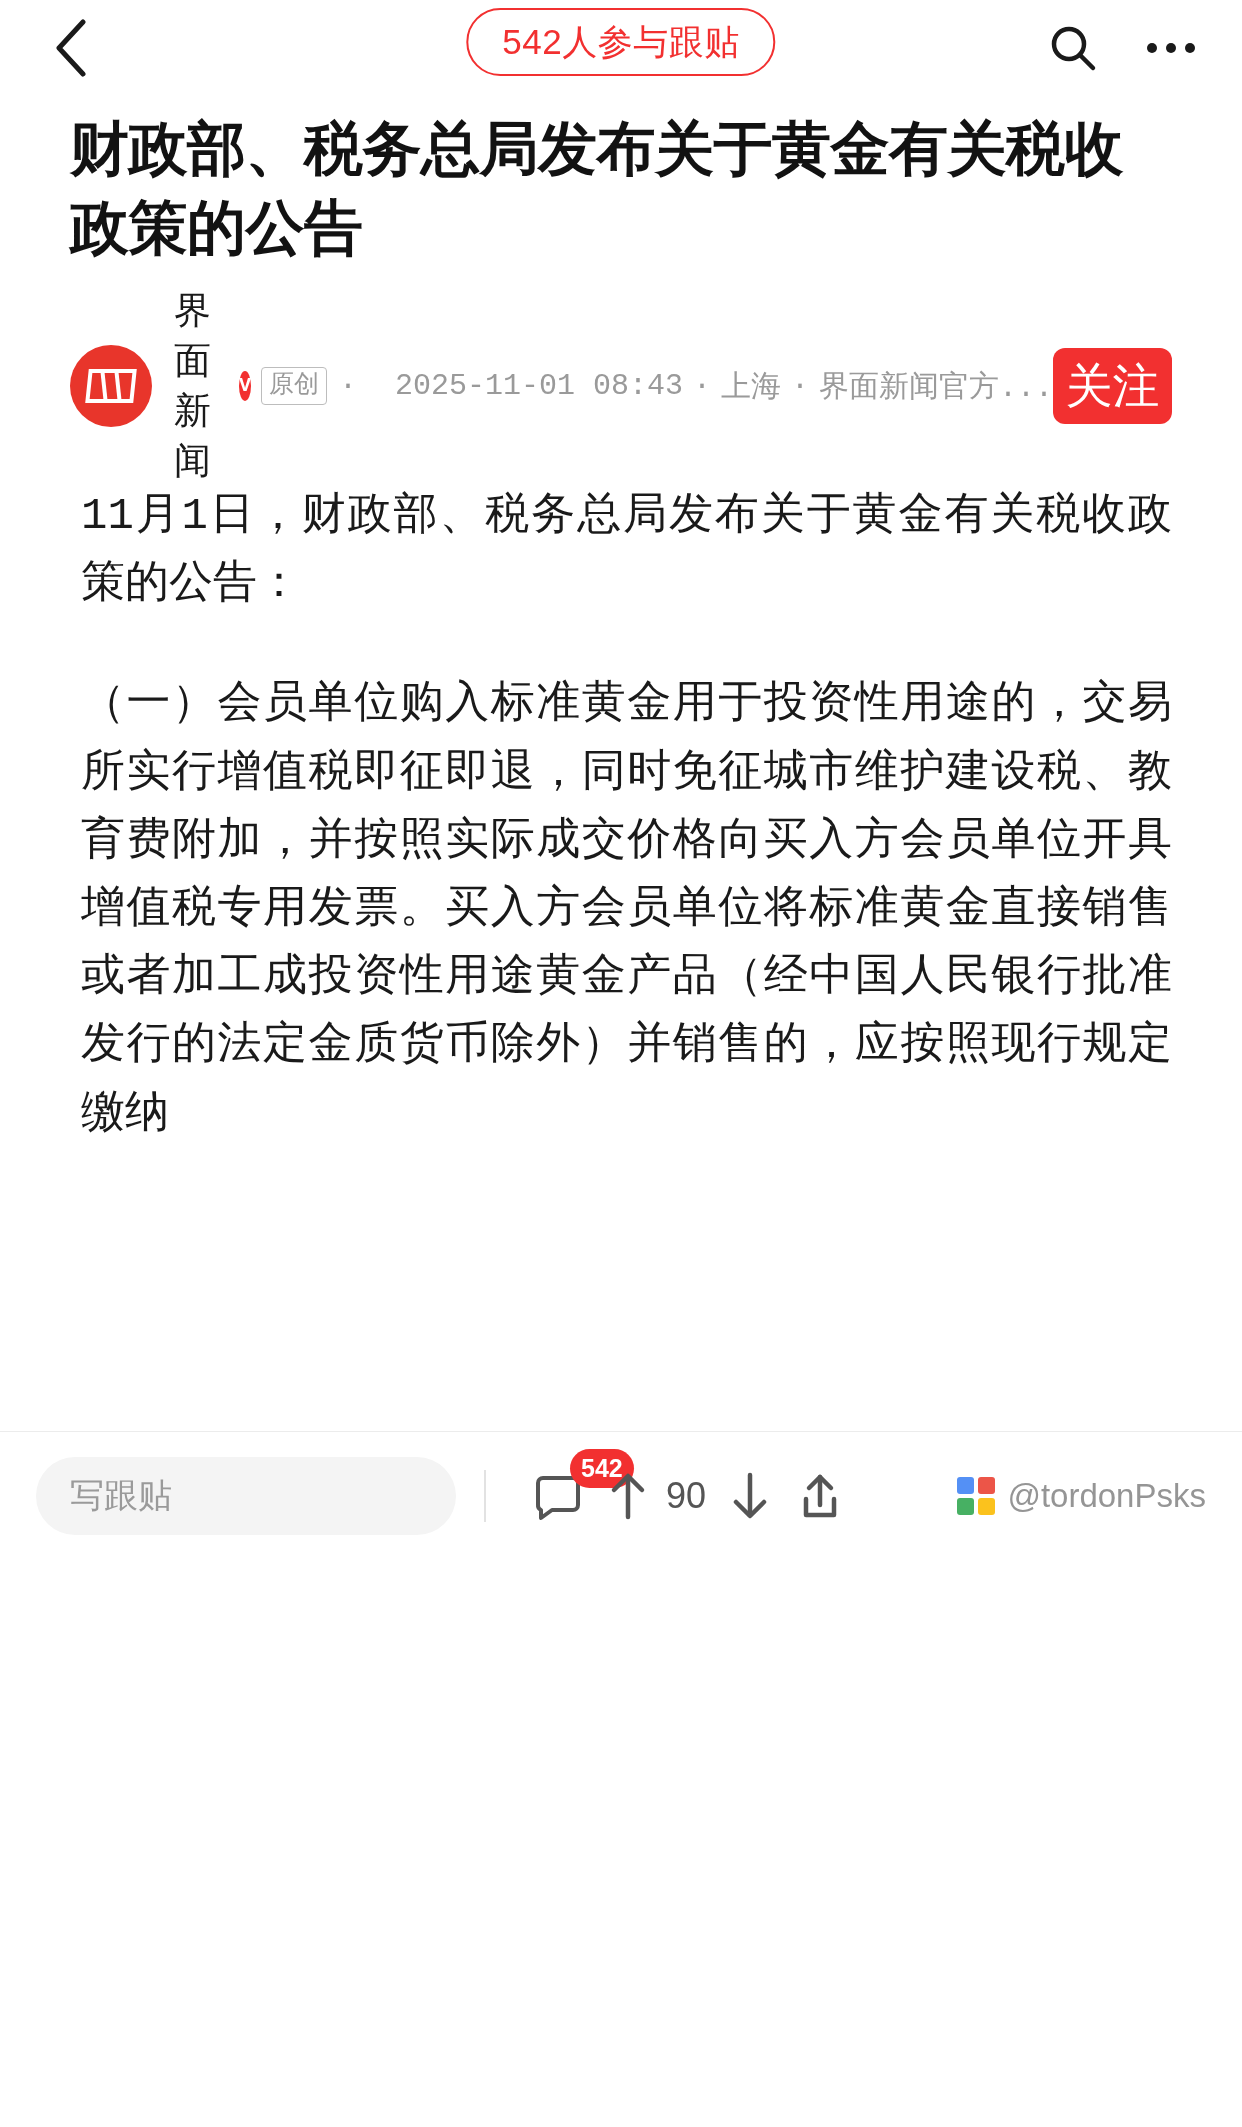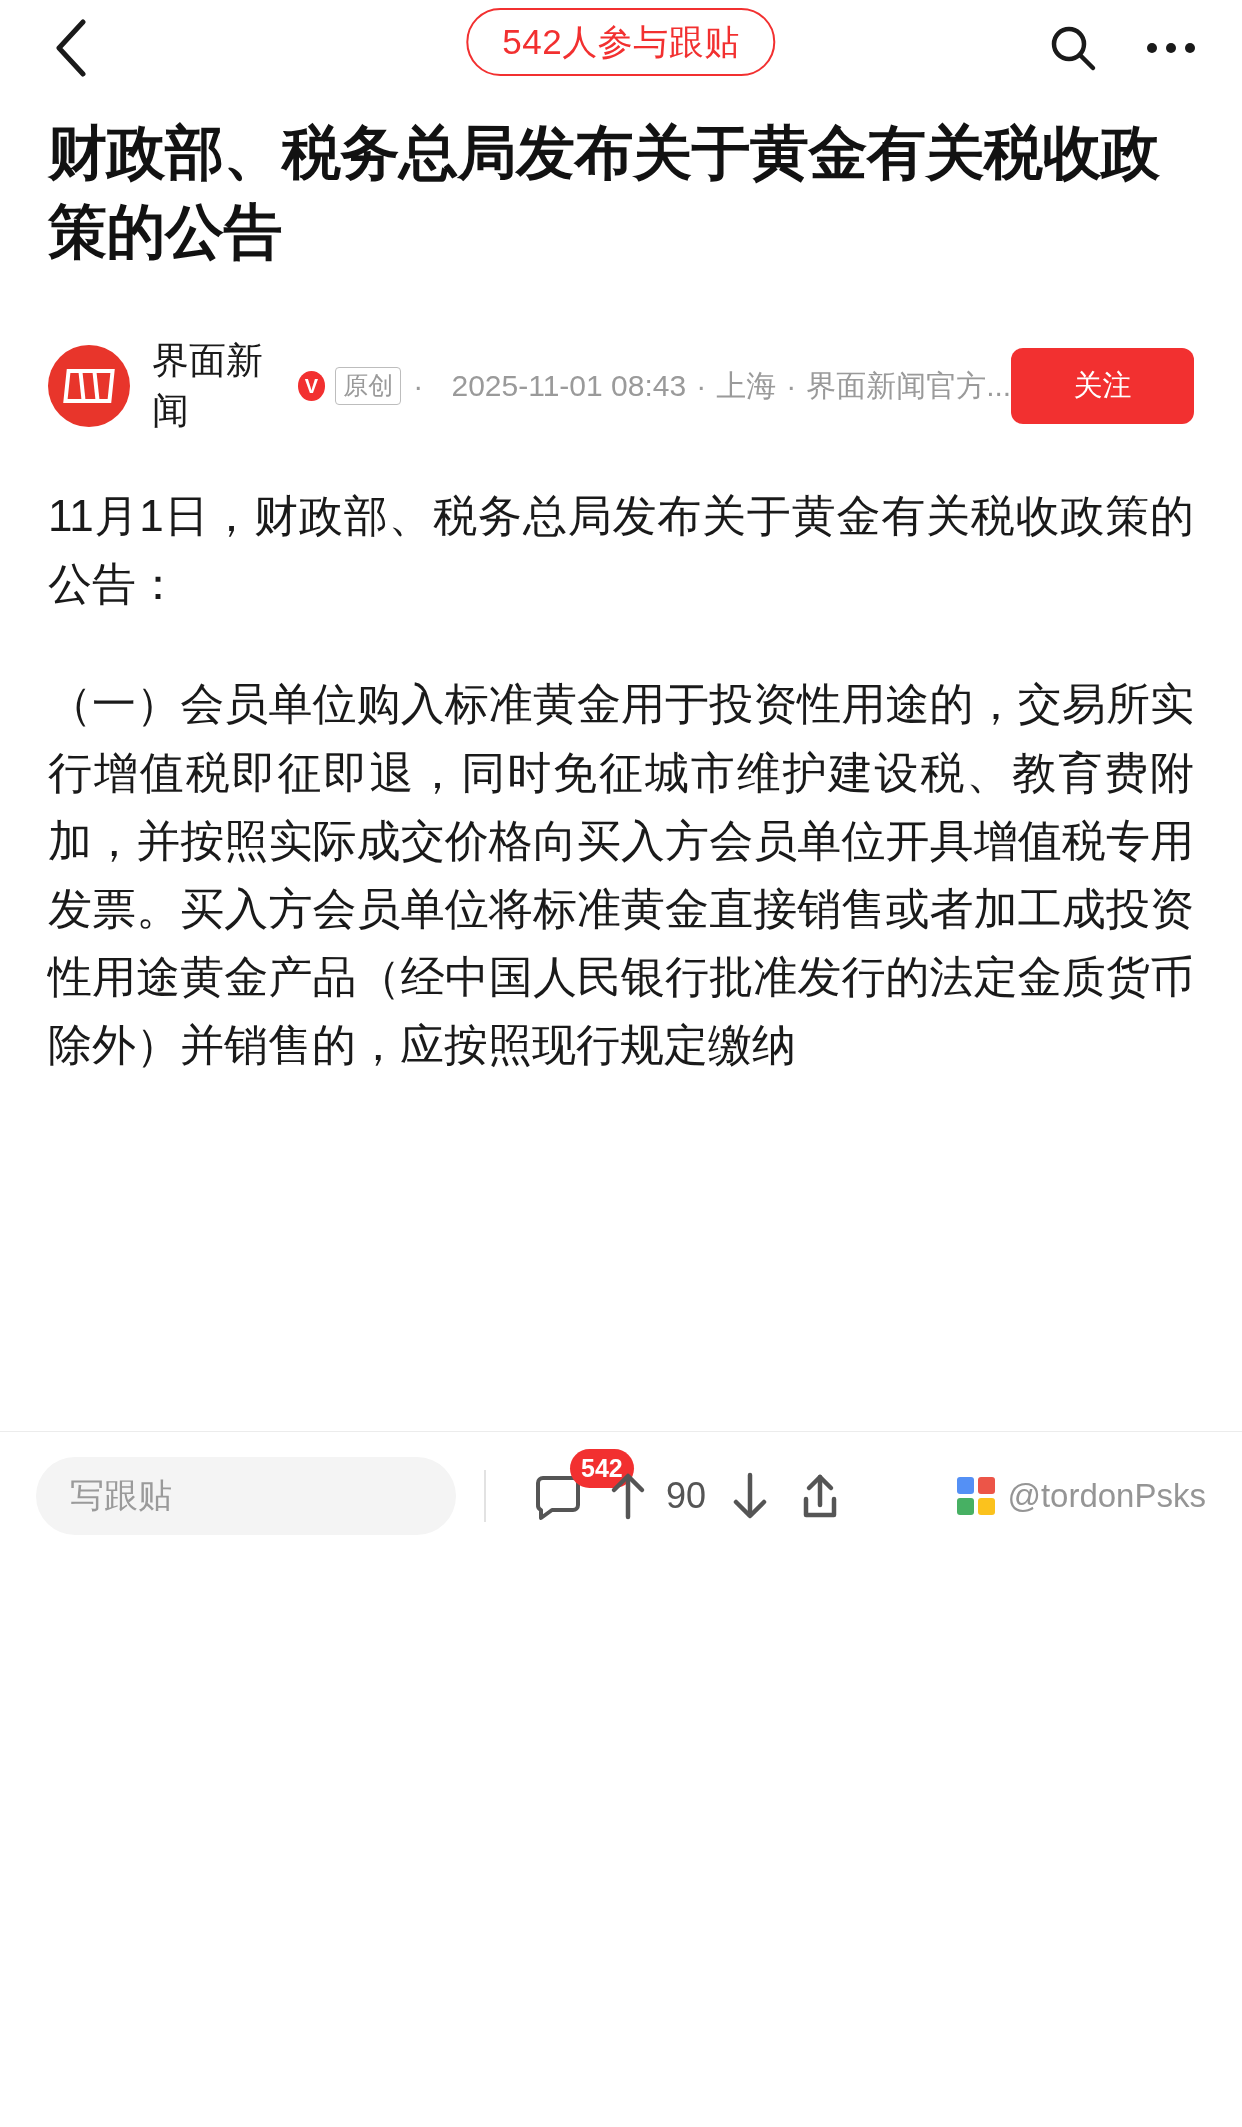--- a/index.html
+++ b/index.html
@@ -71,21 +71,22 @@
   .dots i {
     width: 10px;
     height: 10px;
     border-radius: 50%;
     background: #1a1a1a;
     display: block;
   }
 
   
   .content {
-    padding: 0 48px;
+    padding: 0 70px;
+    font-family: Liberation Mono, monospace;
   }
   .headline {
     font-size: 59px;
     line-height: 1.34;
     font-weight: 700;
     color: #121212;
     letter-spacing: -0.5px;
     margin-top: 18px;
   }
 
@@ -176,34 +177,35 @@
     padding: 2px 7px;
     border-radius: 4px;
     margin-right: 12px;
     line-height: 1.25;
   }
   .meta-sep { margin: 0 10px; }
   .follow-btn {
     margin-left: auto;
     background: #f23030;
     color: #ffffff;
-    font-size: 29px;
+    font-size: 47px;
     border-radius: 12px;
     width: 186px;
     height: 76px;
     display: flex;
     align-items: center;
     justify-content: center;
     border: none;
     font-family: inherit;
   }
 
   
   .article {
     margin-top: 48px;
+    margin-left: 11px;
   }
   .para {
     font-size: 44px;
     line-height: 1.55;
     color: #1a1a1a;
     margin-bottom: 52px;
     text-align: justify;
     letter-spacing: 0px;
   }
 

